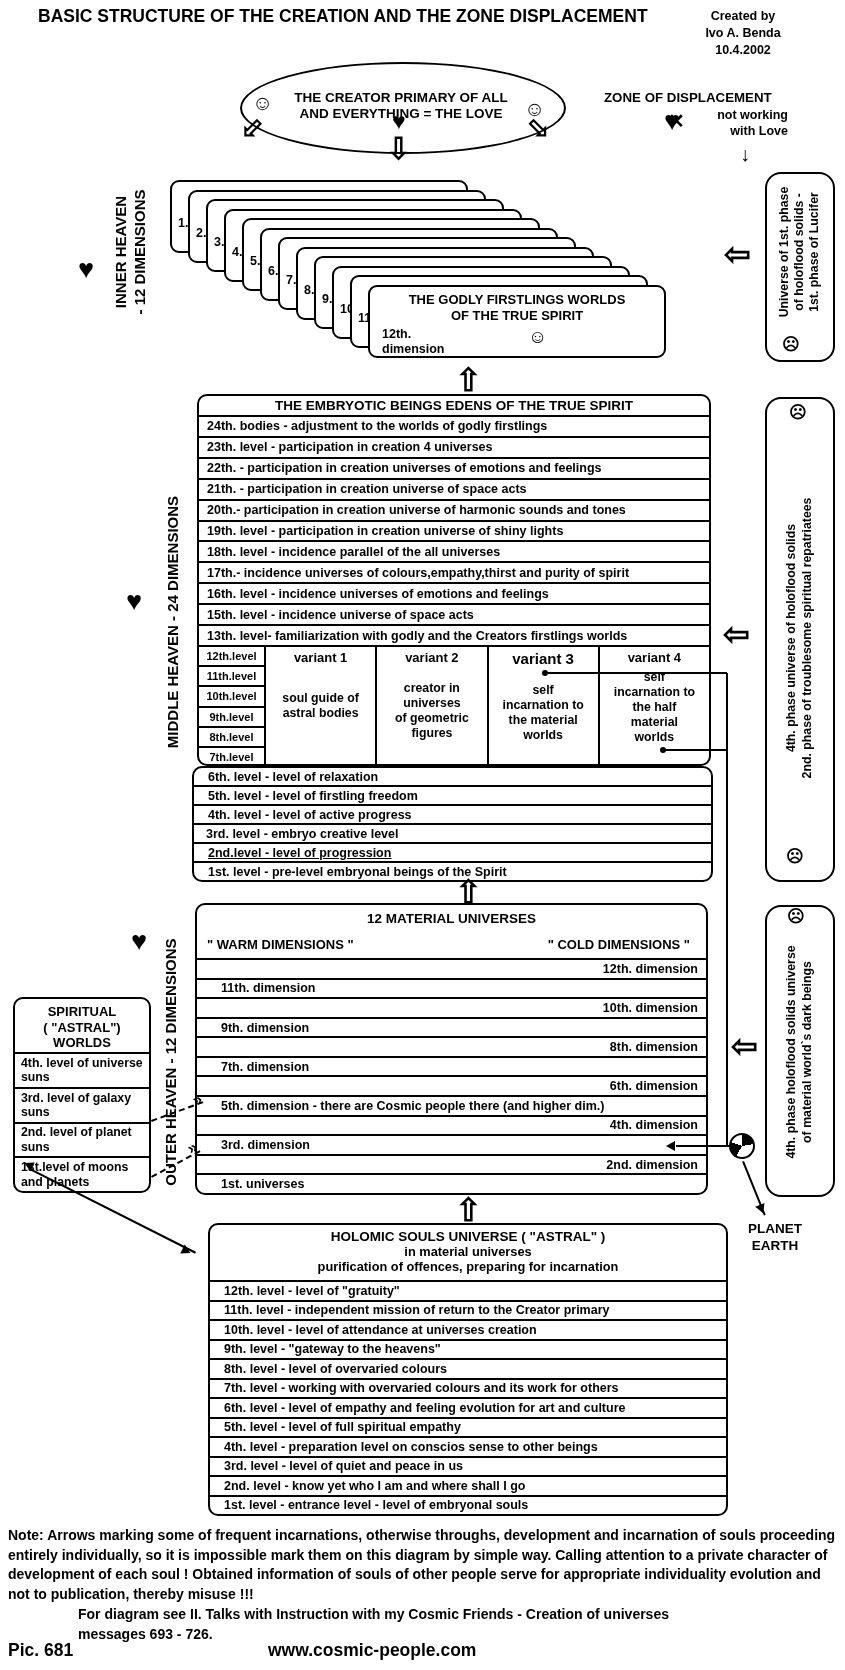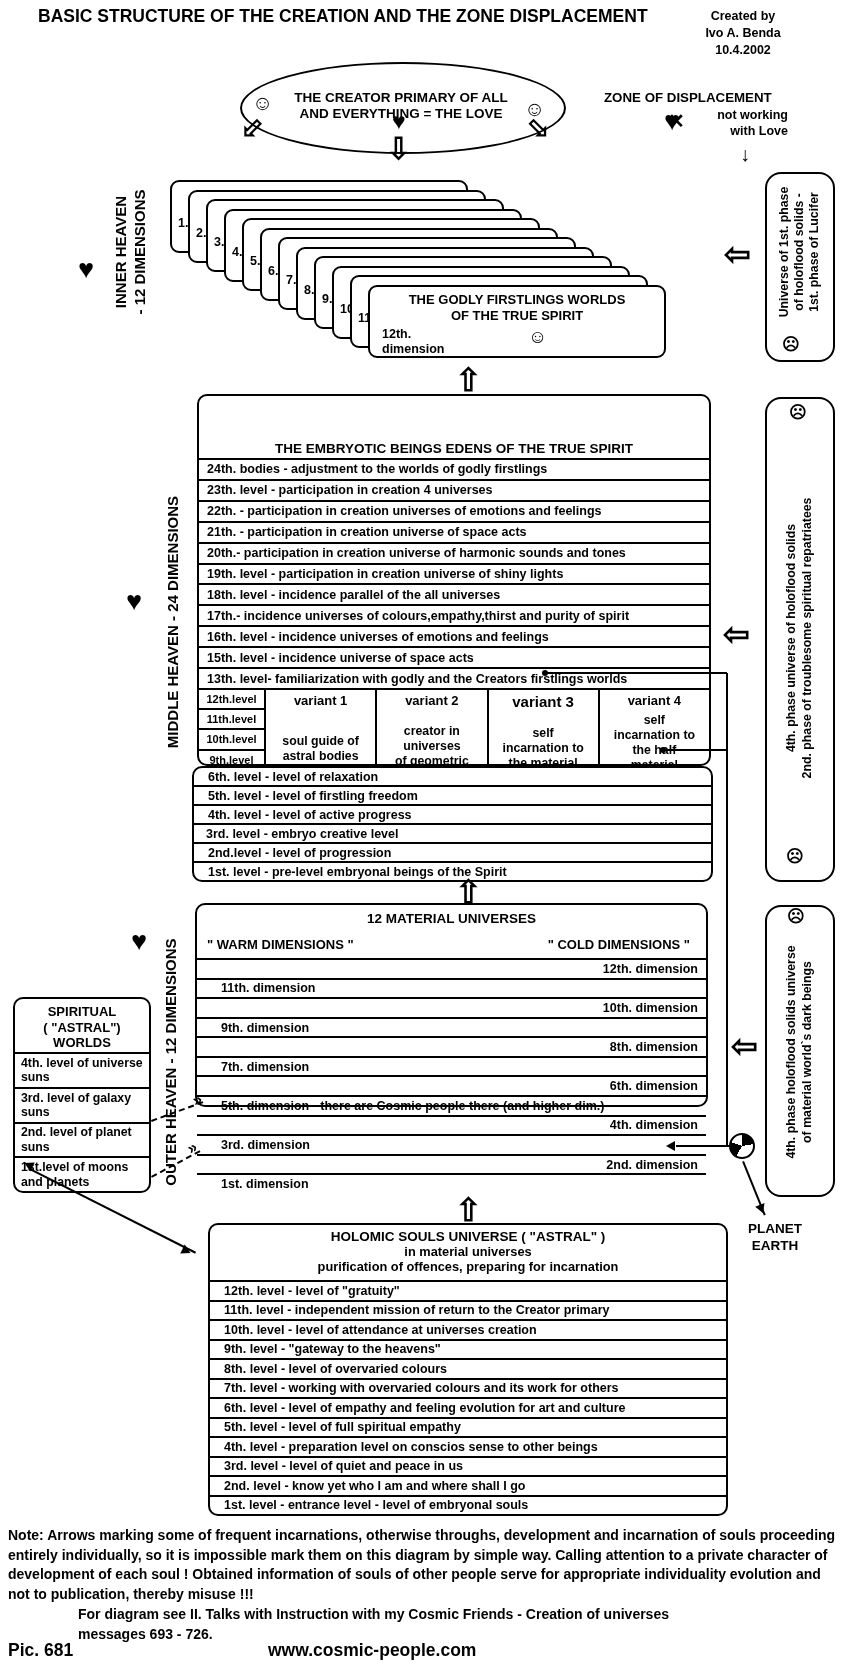--- a/index.html
+++ b/index.html
@@ -103,21 +103,21 @@
       <div>OF THE TRUE SPIRIT</div>
     </div>
     <div class="abs" style="left:12px;top:40px;font-size:12.5px;">12th.</div>
     <div class="abs" style="left:12px;top:55px;font-size:12.5px;">dimension</div>
     <div class="glyph" style="left:158px;top:40px;font-size:19px;">☺</div>
   </div>
 
   <div class="glyph" style="left:455px;top:364px;font-size:32px;">⇧</div>
 
   <div class="panel" style="left:197px;top:394px;width:514px;height:372px;">
-    <div class="row bb center" style="height:21px;justify-content:center;font-size:13.5px;margin-top:43px;">THE EMBRYOTIC BEINGS EDENS OF THE TRUE SPIRIT</div>
+    <div class="row bb center" style="height:21px;justify-content:center;font-size:13.5px;">THE EMBRYOTIC BEINGS EDENS OF THE TRUE SPIRIT</div>
     <div style="display:flex;flex-direction:column;height:228px;">
       <div class="erow bb">24th. bodies - adjustment to the worlds of godly firstlings</div>
       <div class="erow bb">23th. level - participation in creation 4 universes</div>
       <div class="erow bb">22th. - participation in creation universes of emotions and feelings</div>
       <div class="erow bb">21th. - participation in creation universe of space acts</div>
       <div class="erow bb">20th.- participation in creation universe of harmonic sounds and tones</div>
       <div class="erow bb">19th. level - participation in creation universe of shiny lights</div>
       <div class="erow bb">18th. level - incidence parallel of the all universes</div>
       <div class="erow bb">17th.- incidence universes of colours,empathy,thirst and purity of spirit</div>
       <div class="erow bb">16th. level - incidence universes of emotions and feelings</div>
@@ -161,48 +161,48 @@
 worlds</div>
       </div>
     </div>
   </div>
 
   <div class="panel" style="left:192px;top:766px;width:521px;height:116px;display:flex;flex-direction:column;">
     <div class="erow bb" style="padding-left:14px;">6th. level - level of relaxation</div>
     <div class="erow bb" style="padding-left:14px;">5th. level - level of firstling freedom</div>
     <div class="erow bb" style="padding-left:14px;">4th. level - level of active progress</div>
     <div class="erow bb" style="padding-left:12px;">3rd. level - embryo creative level</div>
-    <div class="erow bb" style="padding-left:14px;">2nd.level - level of progression</div>
+    <div class="erow bb" style="padding-left:14px;text-decoration:underline;">2nd.level - level of progression</div>
     <div class="erow" style="padding-left:14px;">1st. level - pre-level embryonal beings of the Spirit</div>
   </div>
 
   <div class="rot" style="left:172px;top:622px;font-size:15px;">MIDDLE HEAVEN - 24 DIMENSIONS</div>
   <div class="glyph" style="left:126px;top:588px;font-size:27px;">♥</div>
 
   <div class="glyph" style="left:455px;top:876px;font-size:32px;">⇧</div>
 
-  <div class="panel" style="left:195px;top:903px;width:513px;height:204px;">
+  <div class="panel" style="left:195px;top:903px;width:513px;height:292px;">
     <div class="center" style="height:25px;padding-top:6px;font-size:13.5px;box-sizing:border-box;">12 MATERIAL UNIVERSES</div>
     <div class="row bb" style="height:30px;justify-content:space-between;font-size:13px;">
       <span style="padding-left:10px;">" WARM DIMENSIONS "</span>
       <span style="padding-right:16px;">" COLD DIMENSIONS "</span>
     </div>
     <div style="display:flex;flex-direction:column;height:233px;">
       <div class="mrow mright bb">12th. dimension</div>
       <div class="mrow mleft bb">11th. dimension</div>
       <div class="mrow mright bb">10th. dimension</div>
       <div class="mrow mleft bb">9th. dimension</div>
       <div class="mrow mright bb">8th. dimension</div>
       <div class="mrow mleft bb">7th. dimension</div>
       <div class="mrow mright bb">6th. dimension</div>
       <div class="mrow mleft bb">5th. dimension - there are Cosmic people there (and higher dim.)</div>
       <div class="mrow mright bb">4th. dimension</div>
       <div class="mrow mleft bb">3rd. dimension</div>
       <div class="mrow mright bb">2nd. dimension</div>
-      <div class="mrow mleft">1st. dimension</div>
+      <div class="mrow mleft">1st. universes</div>
     </div>
   </div>
 
   <div class="rot" style="left:170px;top:1062px;font-size:15px;">OUTER HEAVEN - 12 DIMENSIONS</div>
   <div class="glyph" style="left:131px;top:928px;font-size:27px;">♥</div>
 
   <div class="panel" style="left:13px;top:997px;width:138px;height:196px;display:flex;flex-direction:column;">
     <div class="center bb" style="height:55px;font-size:13px;line-height:15.5px;padding-top:5px;box-sizing:border-box;">
       <div>SPIRITUAL</div>
       <div>( "ASTRAL")</div>

